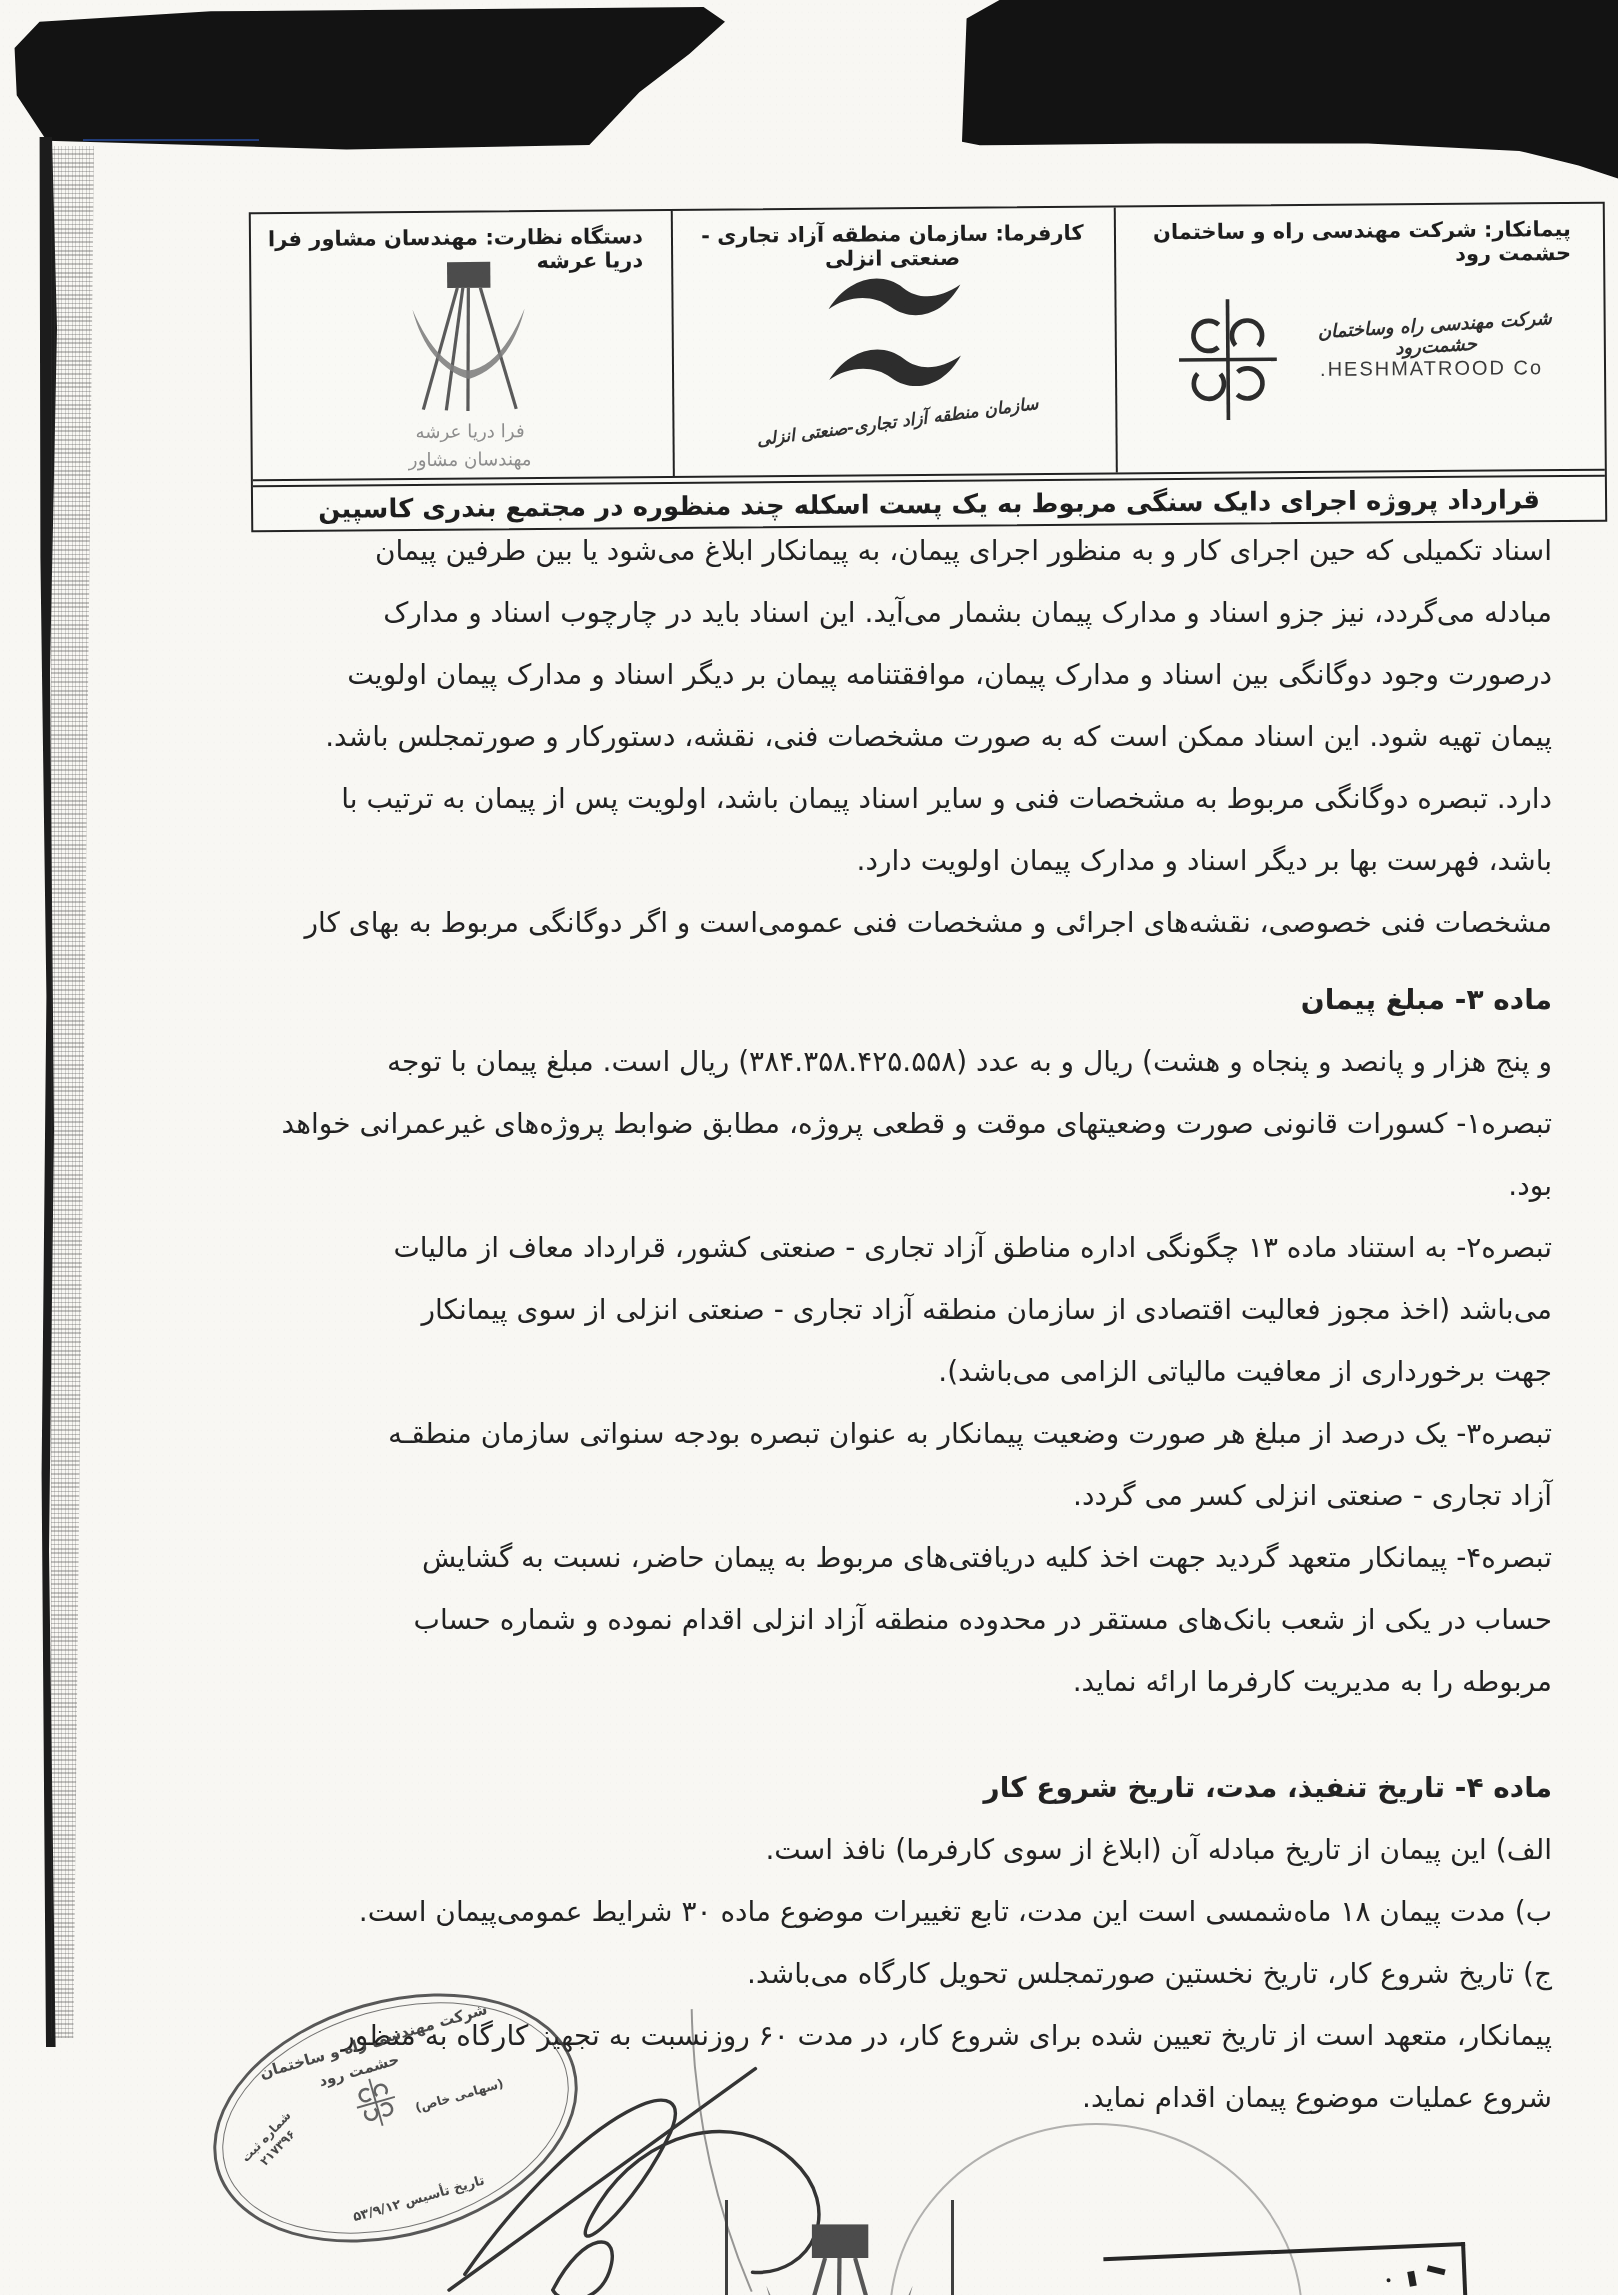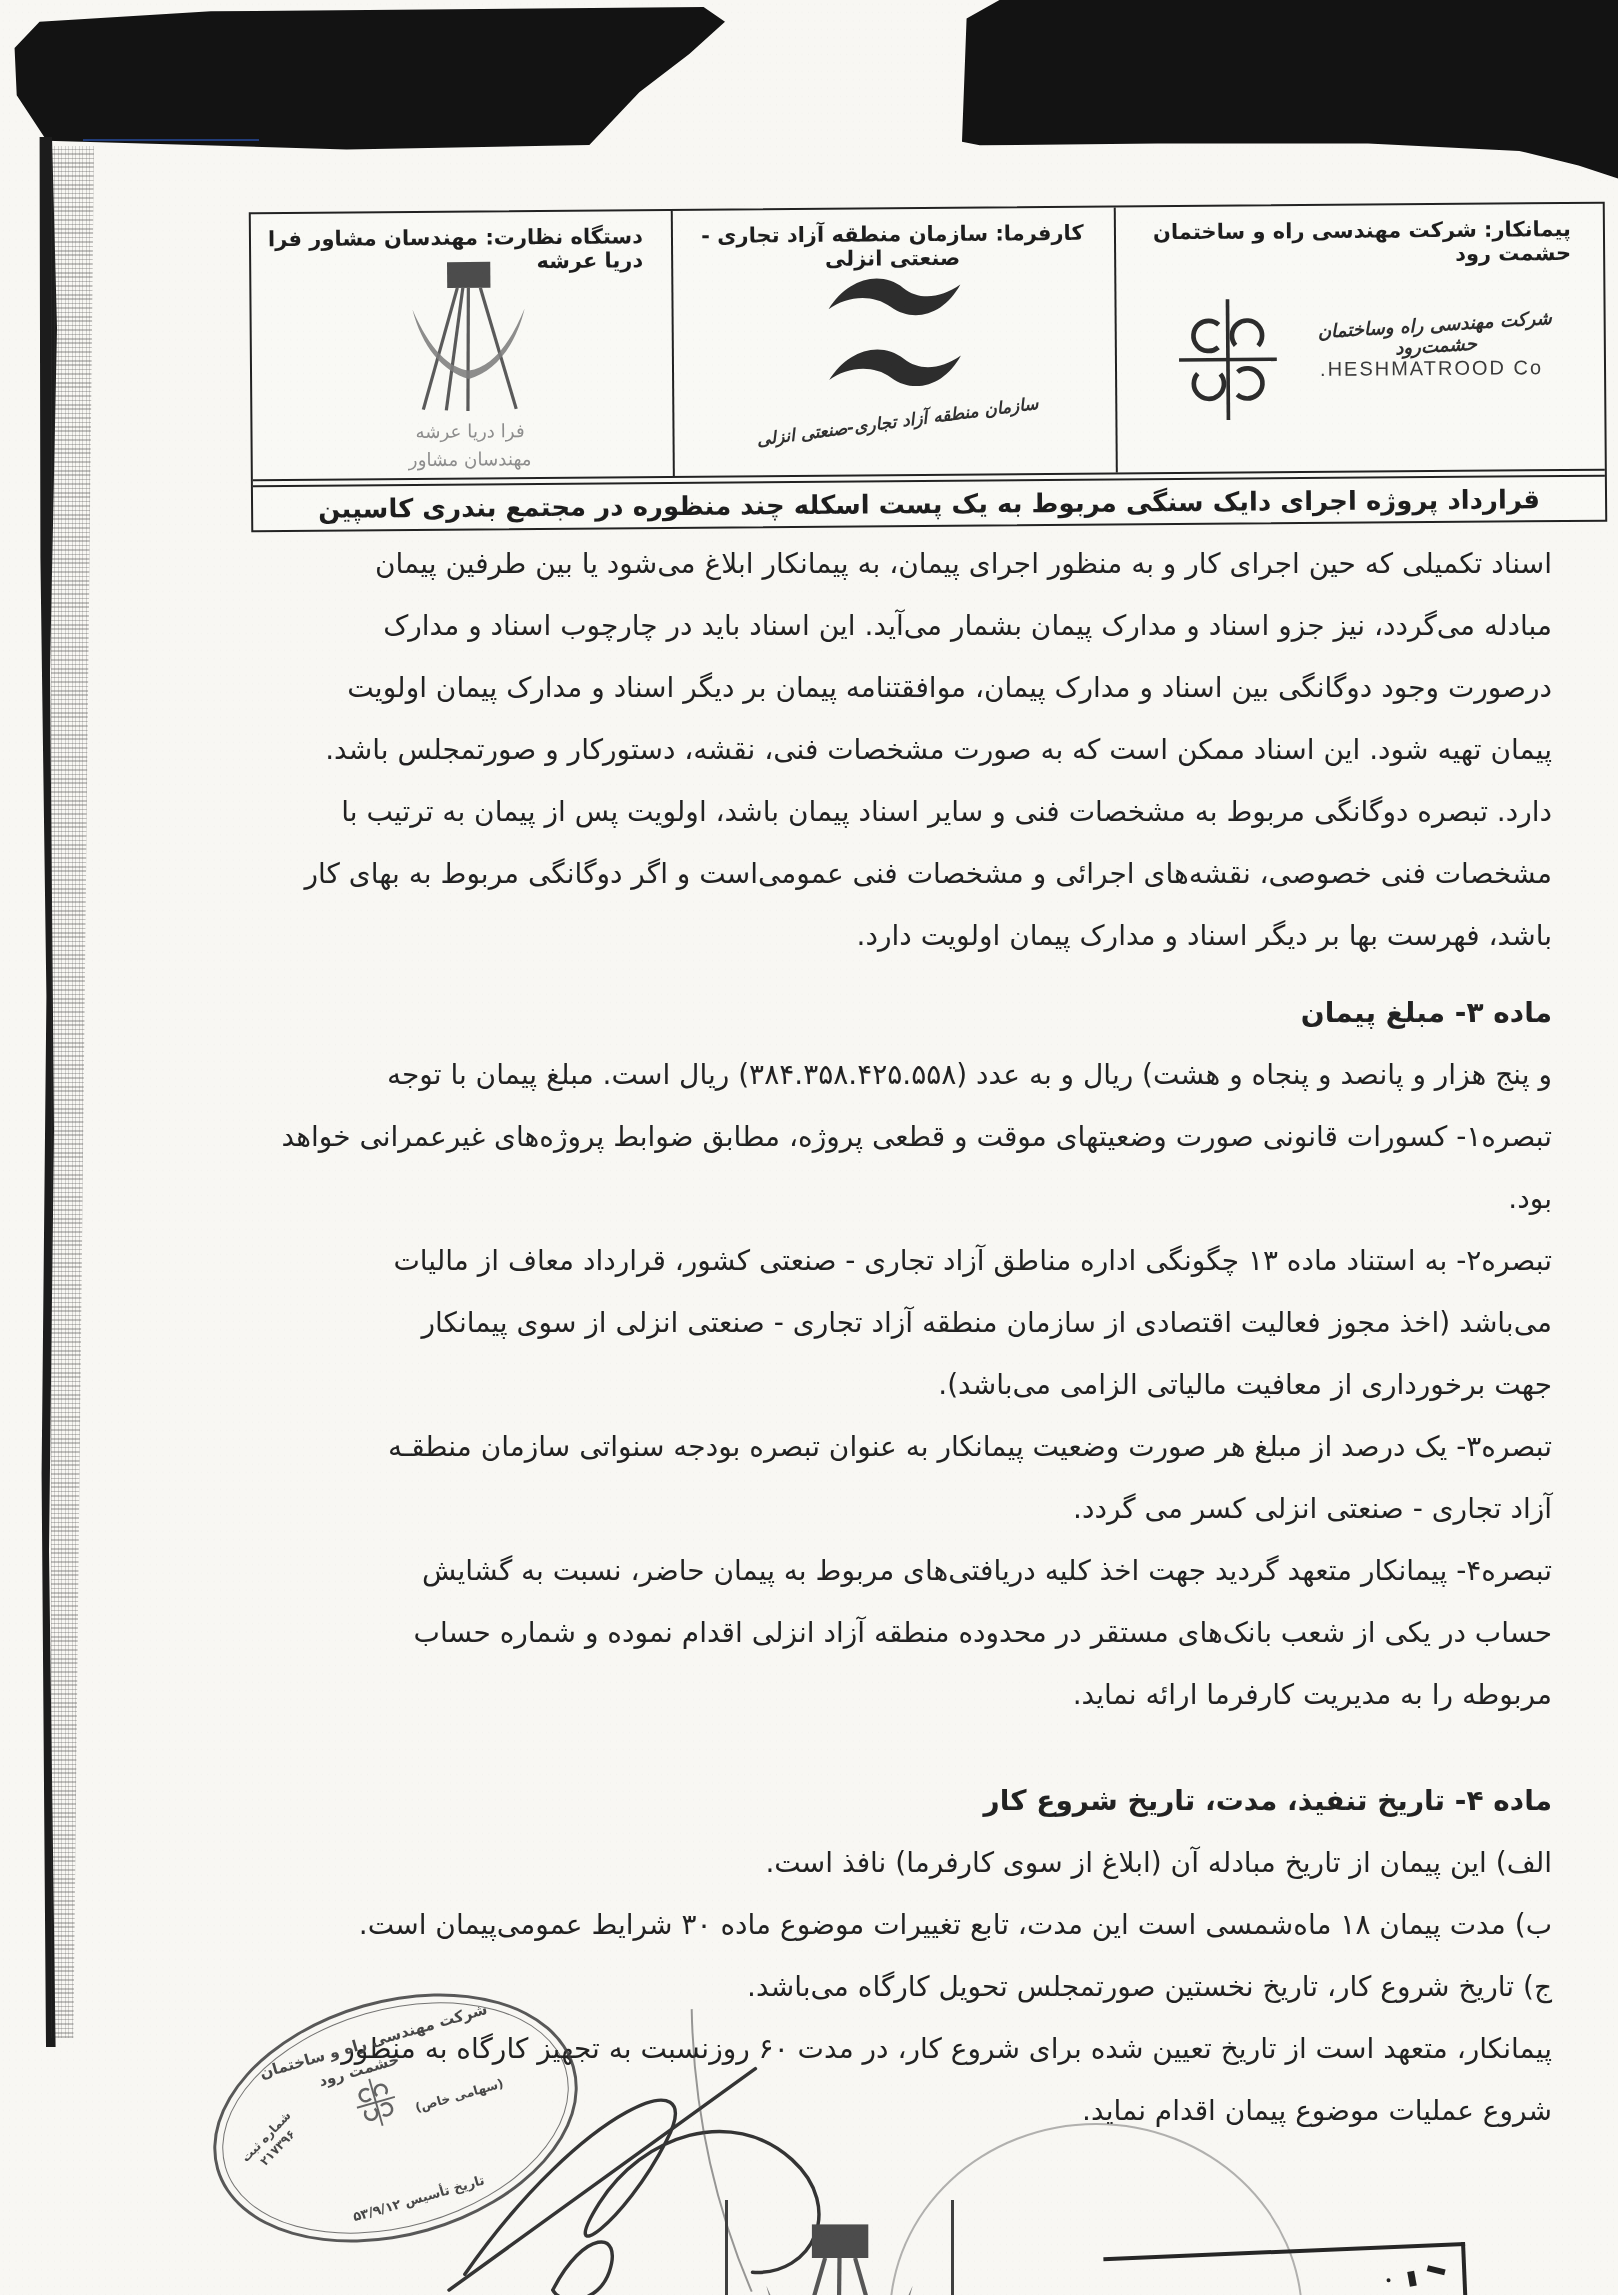--- a/index.html
+++ b/index.html
@@ -58,21 +58,21 @@
   .sup-fa{position:absolute;left:104px;top:208px;width:227px;text-align:center;color:#8d8d8d;
     font-size:18.3px;letter-spacing:2.5px;direction:rtl;}
   .sup-fa2{top:236px;}
 
   .titlerow{position:relative;border-top:2.5px solid #222;height:49px;}
   .titlerow::before{content:'';position:absolute;left:0;right:0;top:4.4px;border-top:2px solid #222;}
   .doc-title{position:absolute;inset:7px 0 0 0;display:flex;align-items:center;justify-content:center;
     font-size:26px;font-weight:700;direction:rtl;letter-spacing:0.2px;}
 
   
-  .bodytext{position:absolute;right:67px;top:533px;width:1304px;direction:rtl;}
+  .bodytext{position:absolute;right:67px;top:520px;width:1304px;direction:rtl;}
   .blk{height:62px;display:flex;align-items:center;font-size:28px;line-height:1;
     letter-spacing:0.1px;color:#222;text-align:right;white-space:nowrap;}
   .blk.hd{font-weight:700;text-align:right;}
   .blk.gs{margin-top:15px;}
   .blk.gl{margin-top:44px;}
 
   
   .oval-stamp{position:absolute;left:209px;top:2000px;width:367px;height:230px;
     transform:rotate(-16deg);border:3px solid rgba(60,60,60,.85);border-radius:50%;color:#474747;}
   .oval-stamp::before{content:'';position:absolute;inset:6px;border:1.5px solid rgba(60,60,60,.7);border-radius:50%;}
@@ -166,22 +166,22 @@
       <div class="doc-title">قرارداد پروژه اجرای دایک سنگی مربوط به یک پست اسکله چند منظوره در مجتمع بندری کاسپین</div>
     </div>
   </div>
 
   <div class="bodytext">
       <div class="blk" dir="rtl">اسناد تکمیلی که حین اجرای کار و به منظور اجرای پیمان، به پیمانکار ابلاغ می‌شود یا بین طرفین پیمان</div>
       <div class="blk" dir="rtl">مبادله می‌گردد، نیز جزو اسناد و مدارک پیمان بشمار می‌آید. این اسناد باید در چارچوب اسناد و مدارک</div>
       <div class="blk" dir="rtl">درصورت وجود دوگانگی بین اسناد و مدارک پیمان، موافقتنامه پیمان بر دیگر اسناد و مدارک پیمان اولویت</div>
       <div class="blk" dir="rtl">پیمان تهیه شود. این اسناد ممکن است که به صورت مشخصات فنی، نقشه، دستورکار و صورتمجلس باشد.</div>
       <div class="blk" dir="rtl">دارد. تبصره دوگانگی مربوط به مشخصات فنی و سایر اسناد پیمان باشد، اولویت پس از پیمان به ترتیب با</div>
+      <div class="blk" dir="rtl">باشد، فهرست بها بر دیگر اسناد و مدارک پیمان اولویت دارد.</div>
       <div class="blk" dir="rtl">مشخصات فنی خصوصی، نقشه‌های اجرائی و مشخصات فنی عمومی‌است و اگر دوگانگی مربوط به بهای کار</div>
-      <div class="blk" dir="rtl">باشد، فهرست بها بر دیگر اسناد و مدارک پیمان اولویت دارد.</div>
       <div class="blk hd gs" dir="rtl">ماده ۳- مبلغ پیمان</div>
       <div class="blk" dir="rtl">و پنج هزار و پانصد و پنجاه و هشت) ریال و به عدد (۳۸۴.۳۵۸.۴۲۵.۵۵۸) ریال است. مبلغ پیمان با توجه</div>
       <div class="blk" dir="rtl">تبصره۱- کسورات قانونی صورت وضعیتهای موقت و قطعی پروژه، مطابق ضوابط پروژه‌های غیرعمرانی خواهد</div>
       <div class="blk" dir="rtl">بود.</div>
       <div class="blk" dir="rtl">تبصره۲- به استناد ماده ۱۳ چگونگی اداره مناطق آزاد تجاری - صنعتی کشور، قرارداد معاف از مالیات</div>
       <div class="blk" dir="rtl">می‌باشد (اخذ مجوز فعالیت اقتصادی از سازمان منطقه آزاد تجاری - صنعتی انزلی از سوی پیمانکار</div>
       <div class="blk" dir="rtl">جهت برخورداری از معافیت مالیاتی الزامی می‌باشد).</div>
       <div class="blk" dir="rtl">تبصره۳- یک درصد از مبلغ هر صورت وضعیت پیمانکار به عنوان تبصره بودجه سنواتی سازمان منطقـه</div>
       <div class="blk" dir="rtl">آزاد تجاری - صنعتی انزلی  کسر می گردد.</div>
       <div class="blk" dir="rtl">تبصره۴- پیمانکار متعهد گردید جهت اخذ کلیه دریافتی‌های مربوط به پیمان حاضر، نسبت به گشایش</div>

